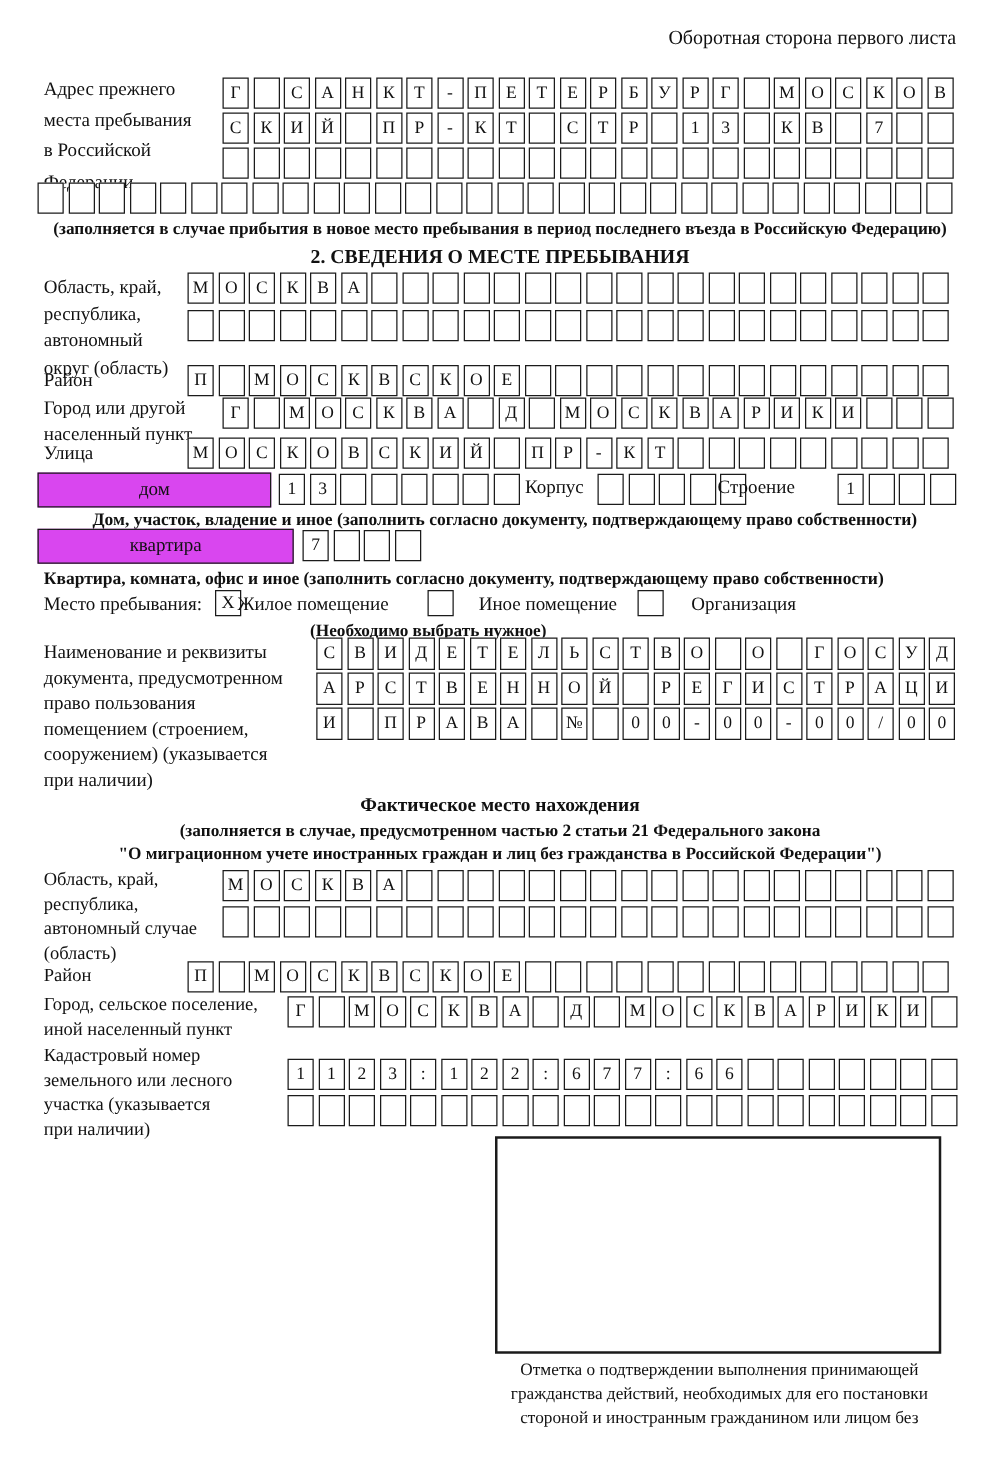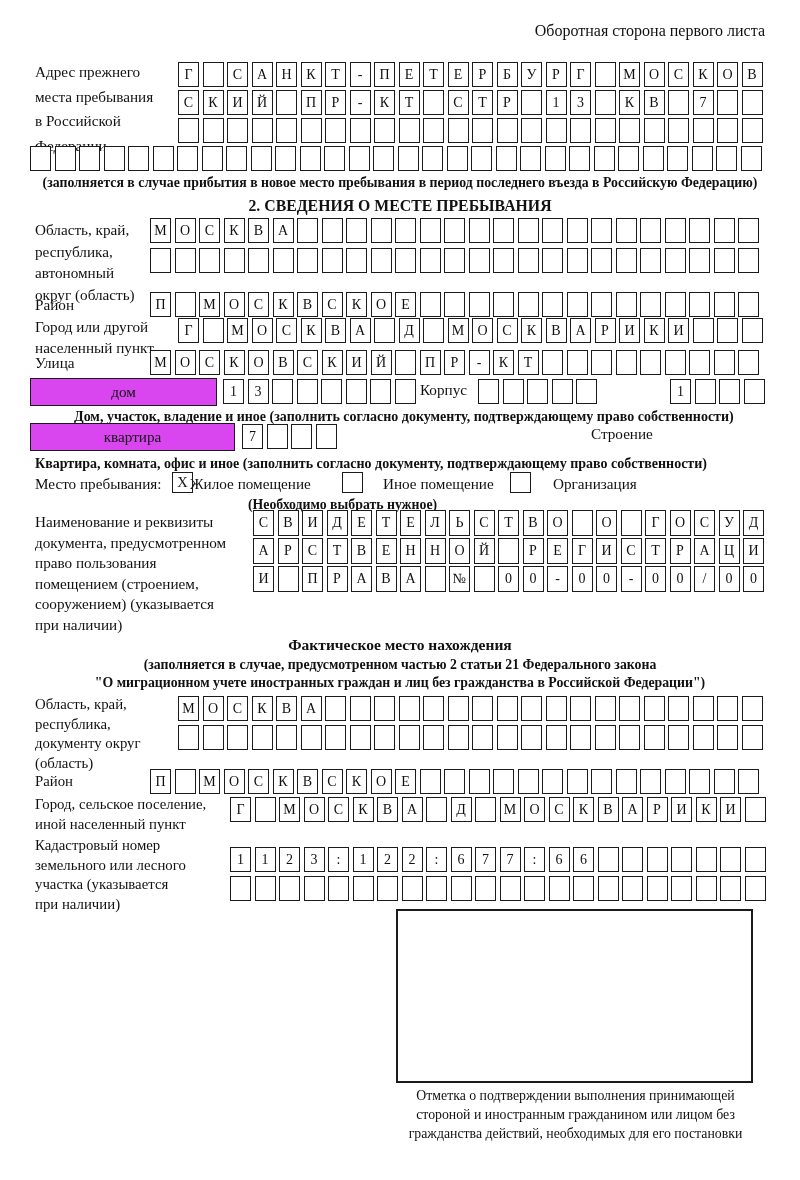--- a/index.html
+++ b/index.html
@@ -315,21 +315,21 @@
       <span class="cell"></span>
     </div>
   <div class="opt" style="left:420px;top:381px;">Корпус</div>
   <div class="row" style="left:478px;top:379px;">
       <span class="cell"></span>
       <span class="cell"></span>
       <span class="cell"></span>
       <span class="cell"></span>
       <span class="cell"></span>
     </div>
-  <div class="opt" style="left:591px;top:381px;margin-top:44px;">Строение</div>
+  <div class="opt" style="left:574px;top:381px;">Строение</div>
   <div class="row" style="left:670px;top:379px;">
       <span class="cell">1</span>
       <span class="cell"></span>
       <span class="cell"></span>
       <span class="cell"></span>
     </div>
   <div class="fn" style="left:35px;top:409px;font-size:14px;margin-left:39px;">Дом, участок, владение и иное (заполнить согласно документу, подтверждающему право собственности)</div>
 
   <div class="wbox" style="left:30px;top:423px;width:205px;height:28px;">квартира</div>
   <div class="row" style="left:242px;top:424px;">
@@ -427,21 +427,21 @@
       <span class="cell">0</span>
     </div>
 
   <div class="hdr" style="top:636px;font-size:15.5px;">Фактическое место нахождения</div>
   <div class="fn fncenter" style="top:657px;">(заполняется в случае, предусмотренном частью 2 статьи 21 Федерального закона</div>
   <div class="fn fncenter" style="top:675px;">"О миграционном учете иностранных граждан и лиц без гражданства в Российской Федерации")</div>
 
   <div class="lab lab3" style="left:35px;top:695px;">
     <div>Область, край,</div>
     <div>республика,</div>
-    <div>документу округ</div>
+    <div>автономный случае</div>
     <div>(область)</div>
   </div>
   <div class="row" style="left:178px;top:696px;">
       <span class="cell">М</span>
       <span class="cell">О</span>
       <span class="cell">С</span>
       <span class="cell">К</span>
       <span class="cell">В</span>
       <span class="cell">А</span>
       <span class="cell"></span>
@@ -599,18 +599,18 @@
       <span class="cell"></span>
       <span class="cell"></span>
       <span class="cell"></span>
       <span class="cell"></span>
       <span class="cell"></span>
     </div>
 
   <div class="stamp"></div>
   <div class="cap">
     <div>Отметка о подтверждении выполнения принимающей</div>
+    <div>гражданства действий, необходимых для его постановки</div>
     <div>стороной и иностранным гражданином или лицом без</div>
-    <div>гражданства действий, необходимых для его постановки</div>
     <div>на учет по месту пребывания</div>
   </div>
 
 </div>
 
 </body></html>

